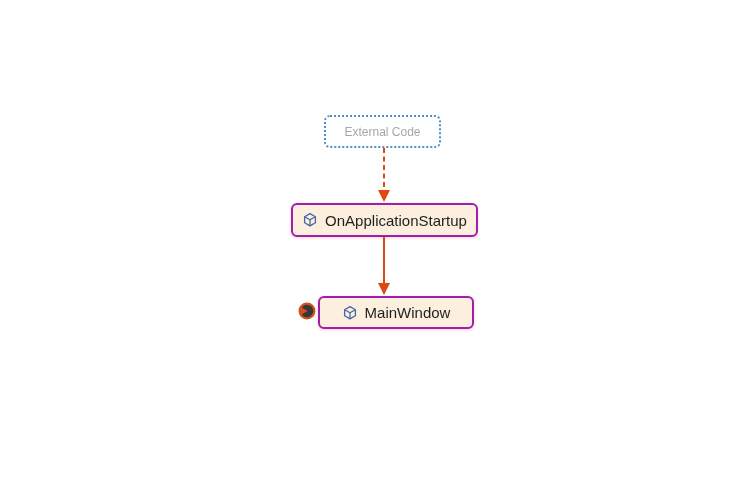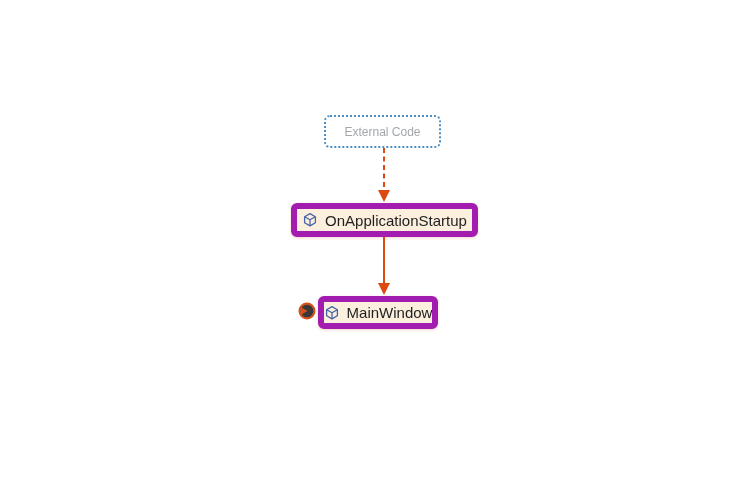--- a/index.html
+++ b/index.html
@@ -36,33 +36,33 @@
   }
   .node-external {
     left: 324px; top: 115px;
     width: 117px; height: 33px;
     border: 2px dotted #4d8fc4;
     background: #ffffff;
     color: #a3a7ac;
     font-size: 12px;
   }
   .node-method {
-    border: 6px solid #a21caf;
+    border: 2px solid #a21caf;
     background: #fcefde;
     color: #1f1f1f;
     font-size: 15px;
     box-shadow: 0 1px 3px rgba(209,85,33,0.25);
   }
   .node-startup {
     left: 291px; top: 203px;
     width: 187px; height: 34px;
   }
   .node-mainwindow {
     left: 318px; top: 296px;
-    width: 120px; height: 33px;
+    width: 156px; height: 33px;
   }
   .node-label {
     white-space: nowrap;
     line-height: 1;
   }
   .cube-icon {
     width: 16px; height: 16px;
     flex: 0 0 auto;
     display: block;
   }

